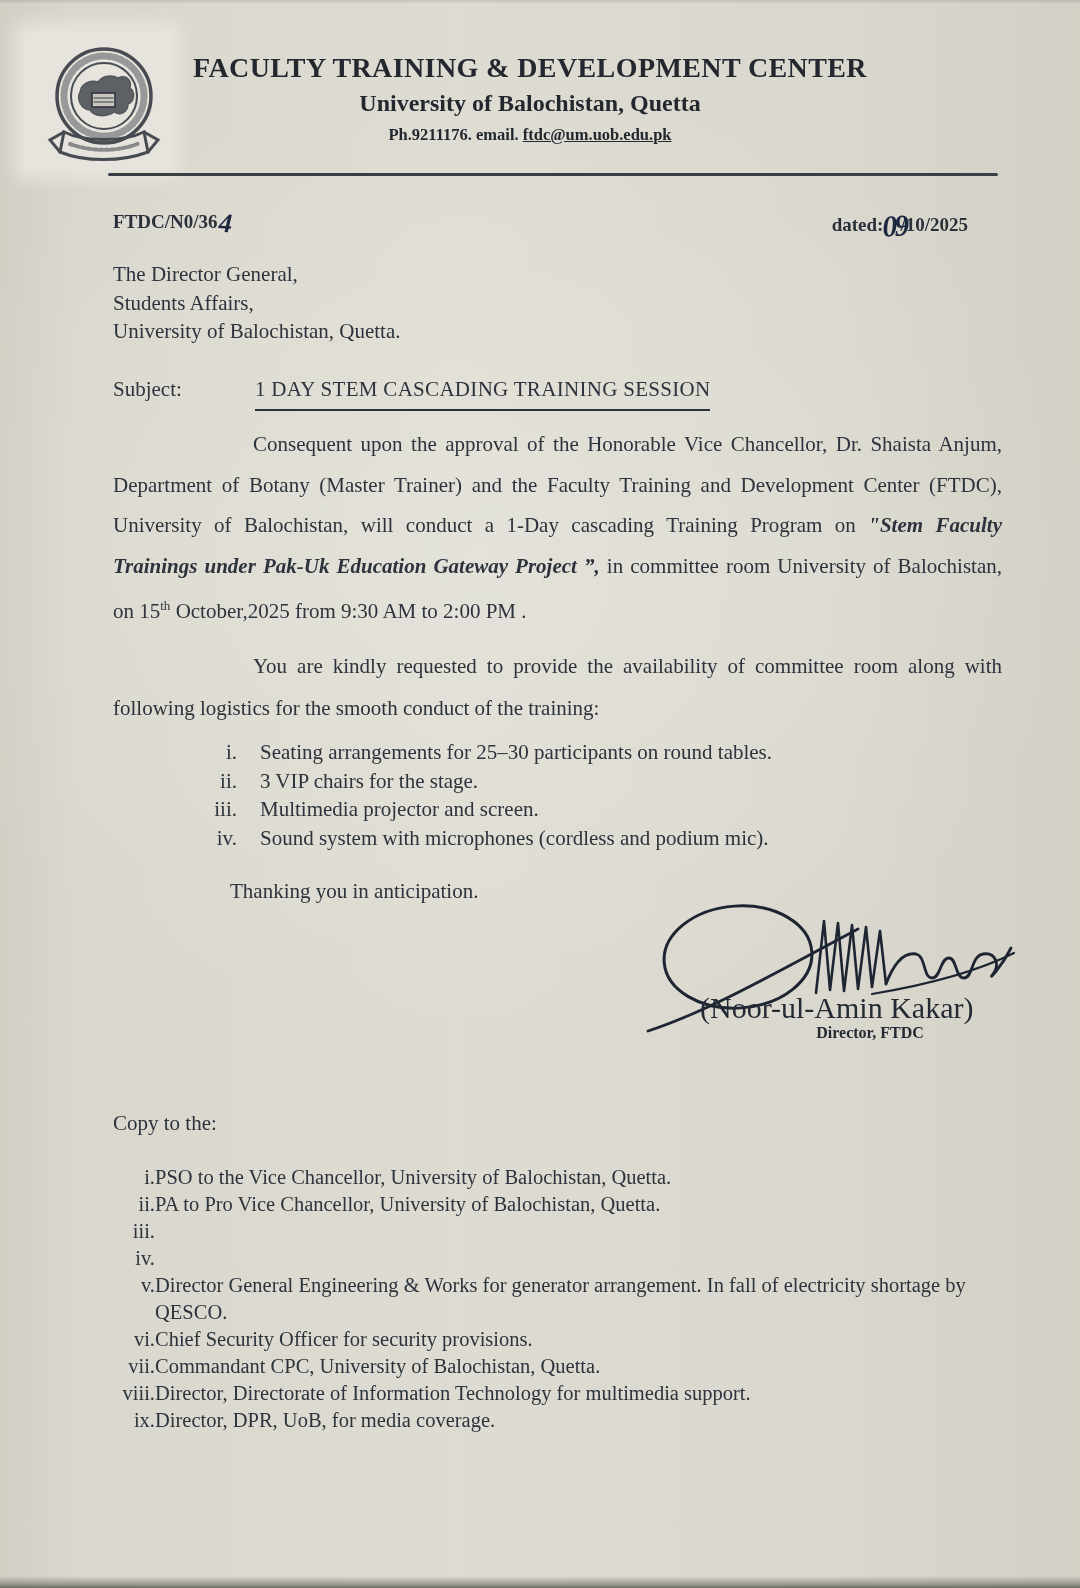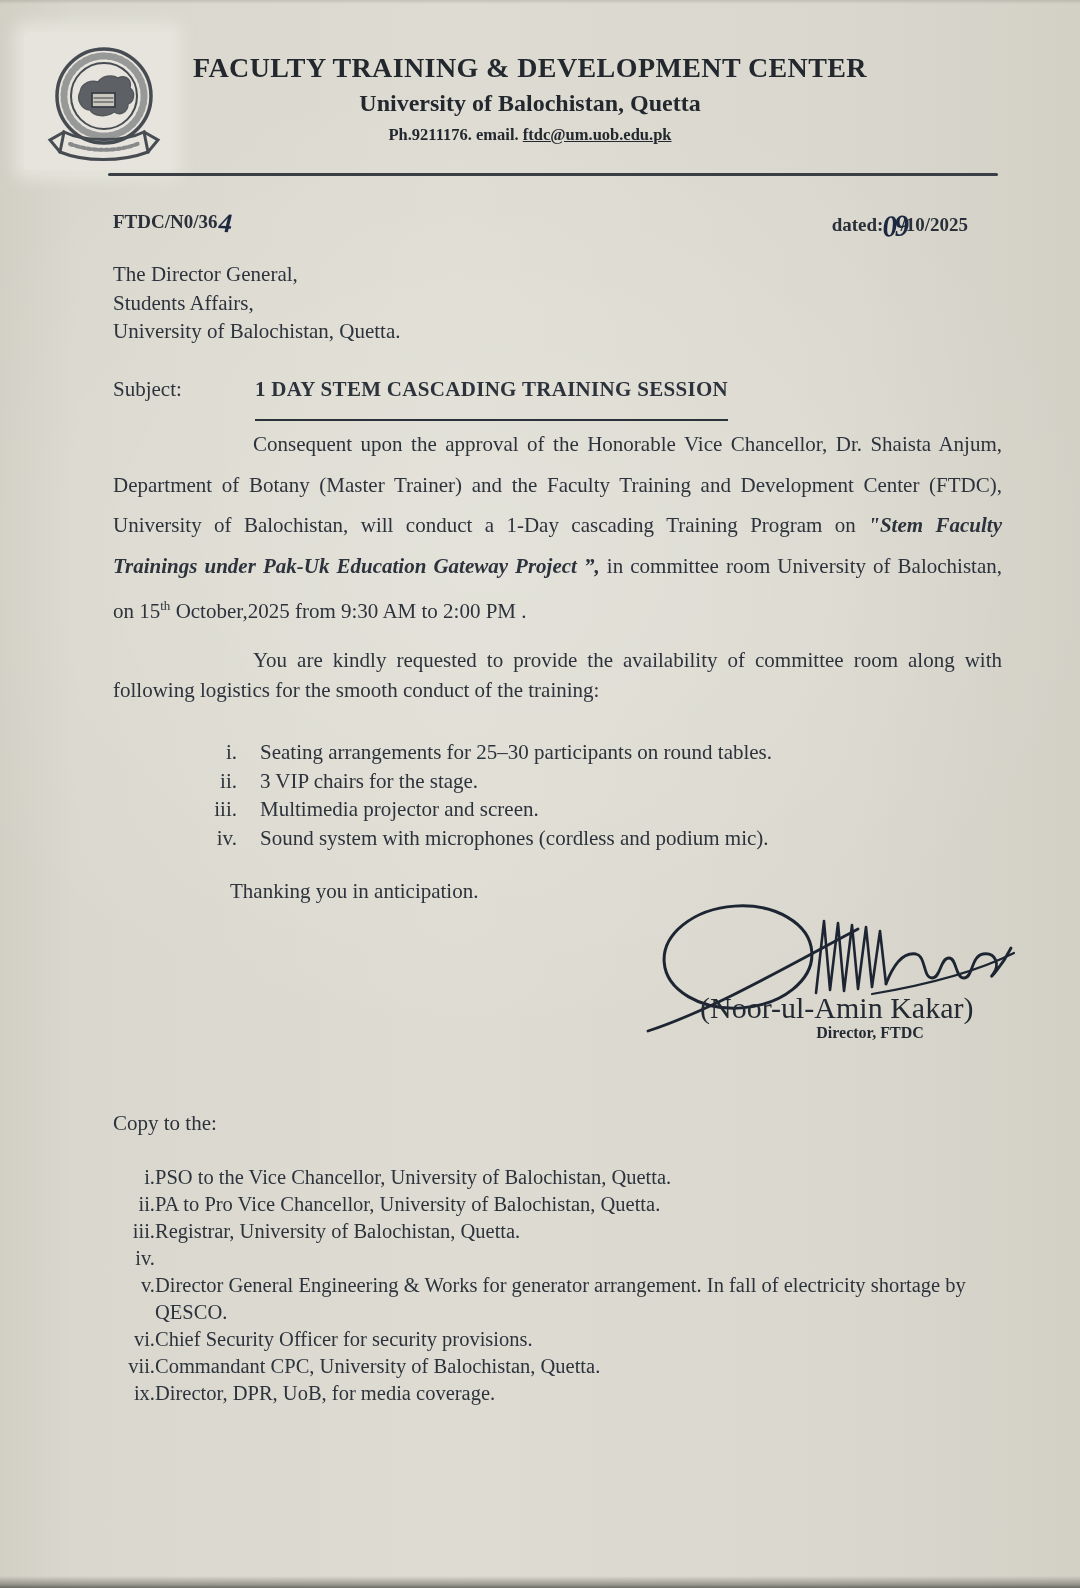--- a/index.html
+++ b/index.html
@@ -53,31 +53,31 @@
   .date-line { position: absolute; right: 112px; top: 204px; font-size: 19px; font-weight: bold; color: #2a3039; white-space: nowrap; }
   .date-hand { font-size: 30px; font-weight: bold; transform: rotate(-4deg) translateY(5px); margin: 0 -6px 0 -1px; letter-spacing: -3px; }
 
   
   .addressee { position: absolute; left: 113px; top: 260px; font-size: 21px; line-height: 28.5px; }
 
   
   .subject-row { position: absolute; left: 113px; top: 377px; font-size: 21px; }
   .subject-label { display: inline-block; width: 142px; }
   .subject-title {
-    font-weight: bold; letter-spacing: .3px;
-    border-bottom: 2.5px solid #2b313a; padding-bottom: 18px;
+    font-weight: normal; letter-spacing: .3px;
+    border-bottom: 2.5px solid #2b313a; padding-bottom: 8px;
   }
 
   
   .para {
     position: absolute; left: 113px; width: 889px;
     font-size: 21px; line-height: 40.5px; text-align: justify;
   }
   .para-1 { top: 424px; text-indent: 140px; }
-  .para-2 { top: 645px; text-indent: 140px; line-height: 30px; }
+  .para-2 { top: 645px; text-indent: 140px; line-height: 42px; }
   .em-seg { font-weight: bold; font-style: italic; }
   sup { font-size: 13px; }
 
   
   .logistics { position: absolute; left: 113px; top: 738px; width: 860px; }
   .log-row { display: flex; font-size: 21px; line-height: 28px; margin-bottom: 0.5px; }
   .log-num { width: 124px; text-align: right; flex: 0 0 auto; }
   .log-text { margin-left: 23px; }
 
   .closing { position: absolute; left: 230px; top: 879px; font-size: 21px; }
@@ -178,37 +178,40 @@
     <div class="copy-row">
         <span class="copy-num">i.</span>
         <span class="copy-text">PSO to the Vice Chancellor, University of Balochistan, Quetta.</span>
       </div>
     <div class="copy-row">
         <span class="copy-num">ii.</span>
         <span class="copy-text">PA to Pro Vice Chancellor, University of Balochistan, Quetta.</span>
       </div>
     <div class="copy-row">
         <span class="copy-num">iii.</span>
-        <span class="copy-text">Registrar, University of Balochistan, Quetta.</span>
       </div>
     <div class="copy-row">
         <span class="copy-num">iv.</span>
       </div>
     <div class="copy-row">
         <span class="copy-num">v.</span>
         <span class="copy-text">Director General Engineering &amp; Works for generator arrangement. In fall of electricity shortage by QESCO.</span>
       </div>
     <div class="copy-row">
         <span class="copy-num">vi.</span>
         <span class="copy-text">Chief Security Officer for security provisions.</span>
       </div>
     <div class="copy-row">
         <span class="copy-num">vii.</span>
         <span class="copy-text">Commandant CPC, University of Balochistan, Quetta.</span>
       </div>
     <div class="copy-row">
+        <span class="copy-num">viii.</span>
+        <span class="copy-text">Director, Directorate of Information Technology for multimedia support.</span>
+      </div>
+    <div class="copy-row">
         <span class="copy-num">ix.</span>
         <span class="copy-text">Director, DPR, UoB, for media coverage.</span>
       </div>
   </div>
 
   <div class="scan-bottom-shadow"></div>
 </div>
 
 </body></html>

